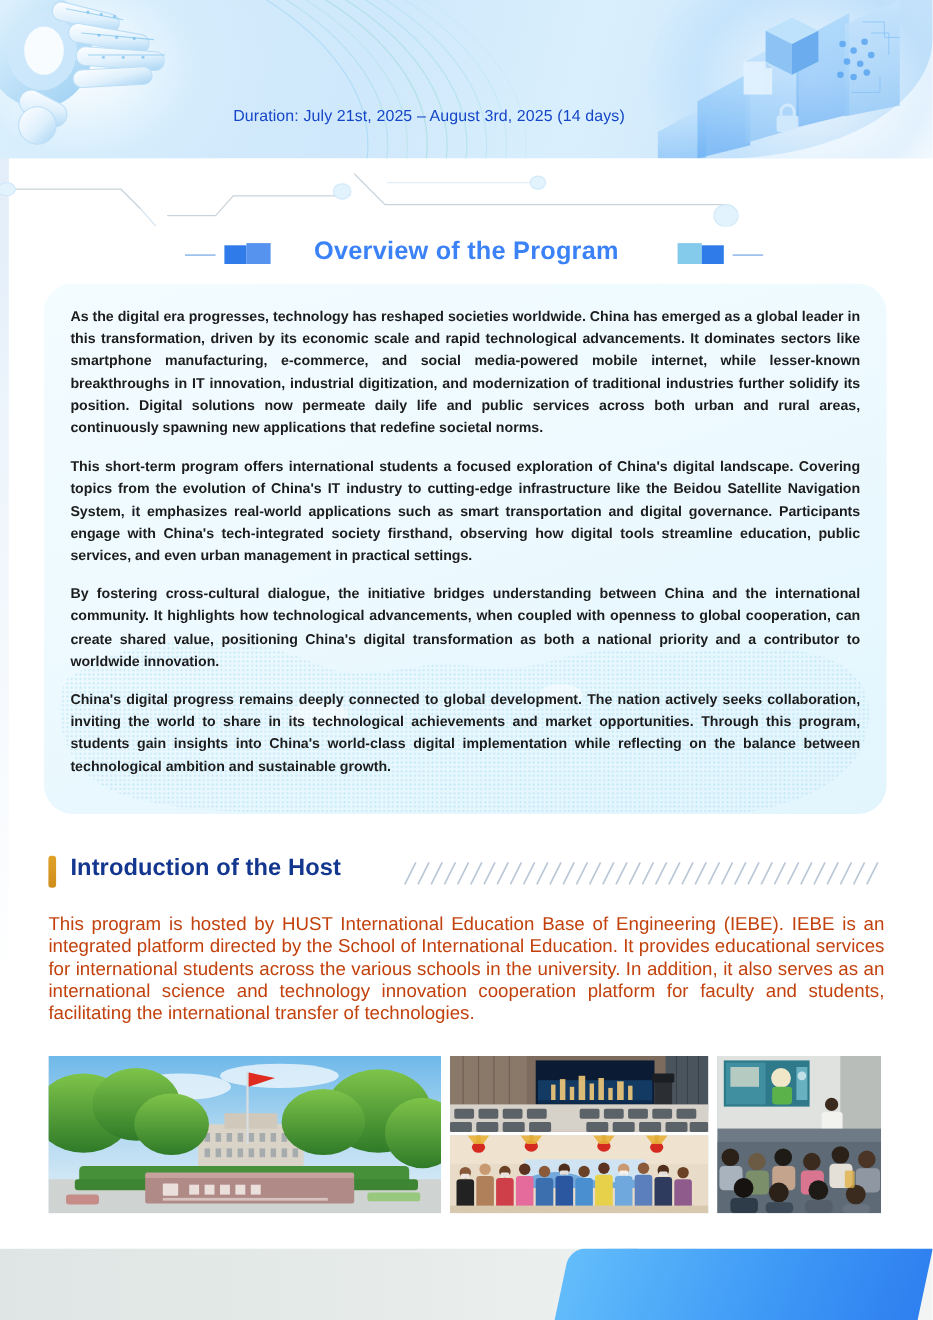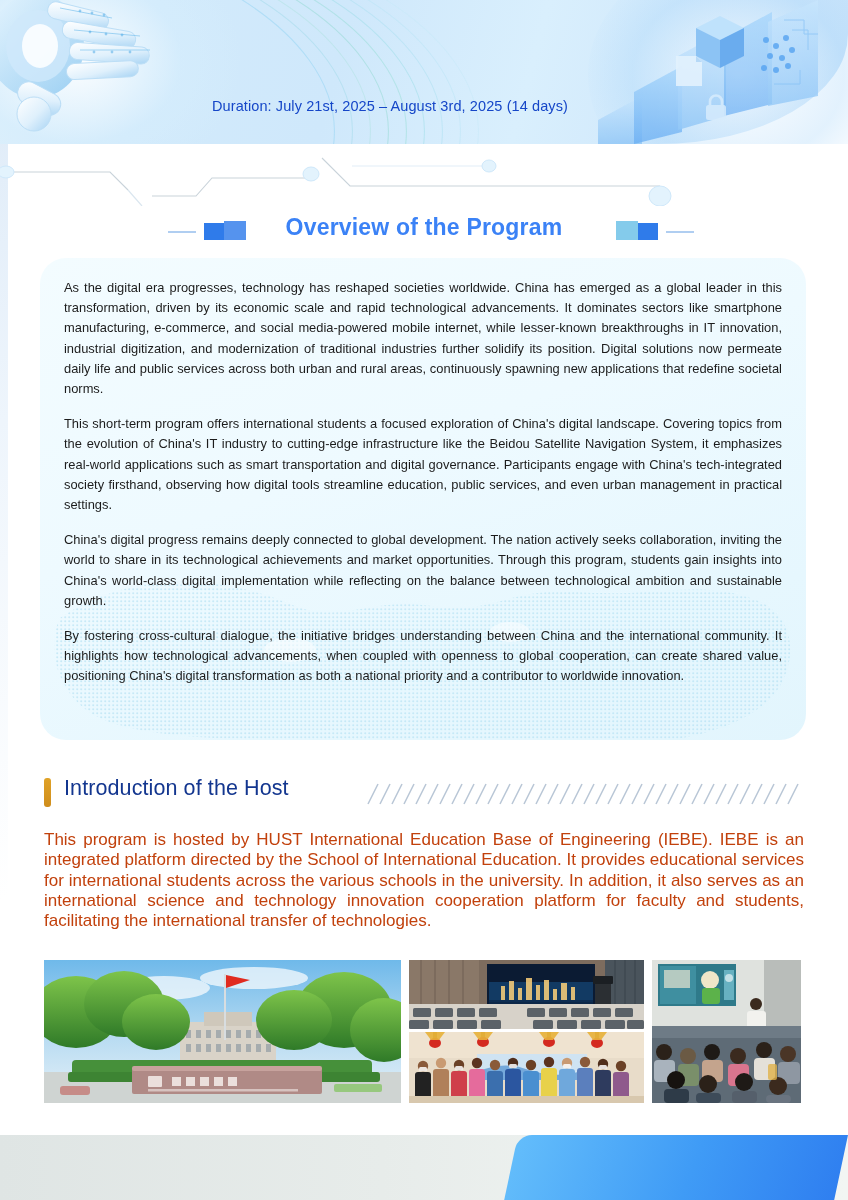--- a/index.html
+++ b/index.html
@@ -48,28 +48,28 @@
   .deco-left{left:168px;width:110px;}
   .deco-right{left:584px;width:110px;}
 
   .overview-panel{position:absolute;left:40px;top:258px;width:766px;height:482px;
     border-radius:26px;overflow:hidden;
     background:linear-gradient(160deg,#f3fcff 0%,#eefaff 42%,#e6f7fe 78%,#e2f5fd 100%);}
   .map-dots{position:absolute;left:0;bottom:-10px;width:766px;height:250px;opacity:.85;}
 
   .ov-text{position:absolute;left:64px;top:278px;width:718px;
     font-size:12.9px;line-height:20.2px;color:#1c1c1c;text-align:justify;}
-  .ov-text p{margin:0 0 15px 0;}
+  .ov-text p{margin:0 0 15px 0;font-weight:bold;}
   .ov-text p:last-child{margin-bottom:0;}
 
   
   .host-head{position:absolute;left:44px;top:776px;width:764px;height:34px;}
   .host-bar{position:absolute;left:0;top:2px;width:7px;height:29px;border-radius:3px;
     background:linear-gradient(180deg,#e0a227 0%,#cf8d1c 100%);}
-  .host-title{position:absolute;left:20px;top:0px;font-size:21.5px;font-weight:400;
+  .host-title{position:absolute;left:20px;top:0px;font-size:21.5px;font-weight:700;
     color:#13368f;letter-spacing:.1px;}
   .hatch{position:absolute;left:322px;top:6px;width:442px;height:24px;}
 
   .host-text{position:absolute;left:44px;top:830px;width:760px;
     font-size:17px;line-height:20.3px;color:#c2410c;text-align:justify;}
 
   
   .photos{position:absolute;left:44px;top:960px;width:757px;height:143px;}
   .ph{position:absolute;overflow:hidden;background:#dfe7ee;}
   .ph-campus{left:0;top:0;width:357px;height:143px;}
@@ -258,22 +258,22 @@
     <g fill="#ffffff" opacity=".55">
       <ellipse cx="250" cy="150" rx="26" ry="12"></ellipse>
       <ellipse cx="470" cy="132" rx="20" ry="10"></ellipse>
     </g>
   </svg>
 </div>
 
 <div class="ov-text">
   <p>As the digital era progresses, technology has reshaped societies worldwide. China has emerged as a global leader in this transformation, driven by its economic scale and rapid technological advancements. It dominates sectors like smartphone manufacturing, e-commerce, and social media-powered mobile internet, while lesser-known breakthroughs in IT innovation, industrial digitization, and modernization of traditional industries further solidify its position. Digital solutions now permeate daily life and public services across both urban and rural areas, continuously spawning new applications that redefine societal norms.</p>
   <p>This short-term program offers international students a focused exploration of China's digital landscape. Covering topics from the evolution of China's IT industry to cutting-edge infrastructure like the Beidou Satellite Navigation System, it emphasizes real-world applications such as smart transportation and digital governance. Participants engage with China's tech-integrated society firsthand, observing how digital tools streamline education, public services, and even urban management in practical settings.</p>
+  <p>By fostering cross-cultural dialogue, the initiative bridges understanding between China and the international community. It highlights how technological advancements, when coupled with openness to global cooperation, can create shared value, positioning China's digital transformation as both a national priority and a contributor to worldwide innovation.</p>
   <p>China's digital progress remains deeply connected to global development. The nation actively seeks collaboration, inviting the world to share in its technological achievements and market opportunities. Through this program, students gain insights into China's world-class digital implementation while reflecting on the balance between technological ambition and sustainable growth.</p>
-  <p>By fostering cross-cultural dialogue, the initiative bridges understanding between China and the international community. It highlights how technological advancements, when coupled with openness to global cooperation, can create shared value, positioning China's digital transformation as both a national priority and a contributor to worldwide innovation.</p>
 </div>
 
 <div class="host-head">
   <div class="host-bar"></div>
   <div class="host-title">Introduction of the Host</div>
   <svg class="hatch" viewBox="0 0 442 24">
     <g stroke="#b9c7d6" stroke-width="1.5">
       <line x1="2" y1="22" x2="12" y2="2"></line>
         <line x1="14" y1="22" x2="24" y2="2"></line>
       <line x1="26" y1="22" x2="36" y2="2"></line>

